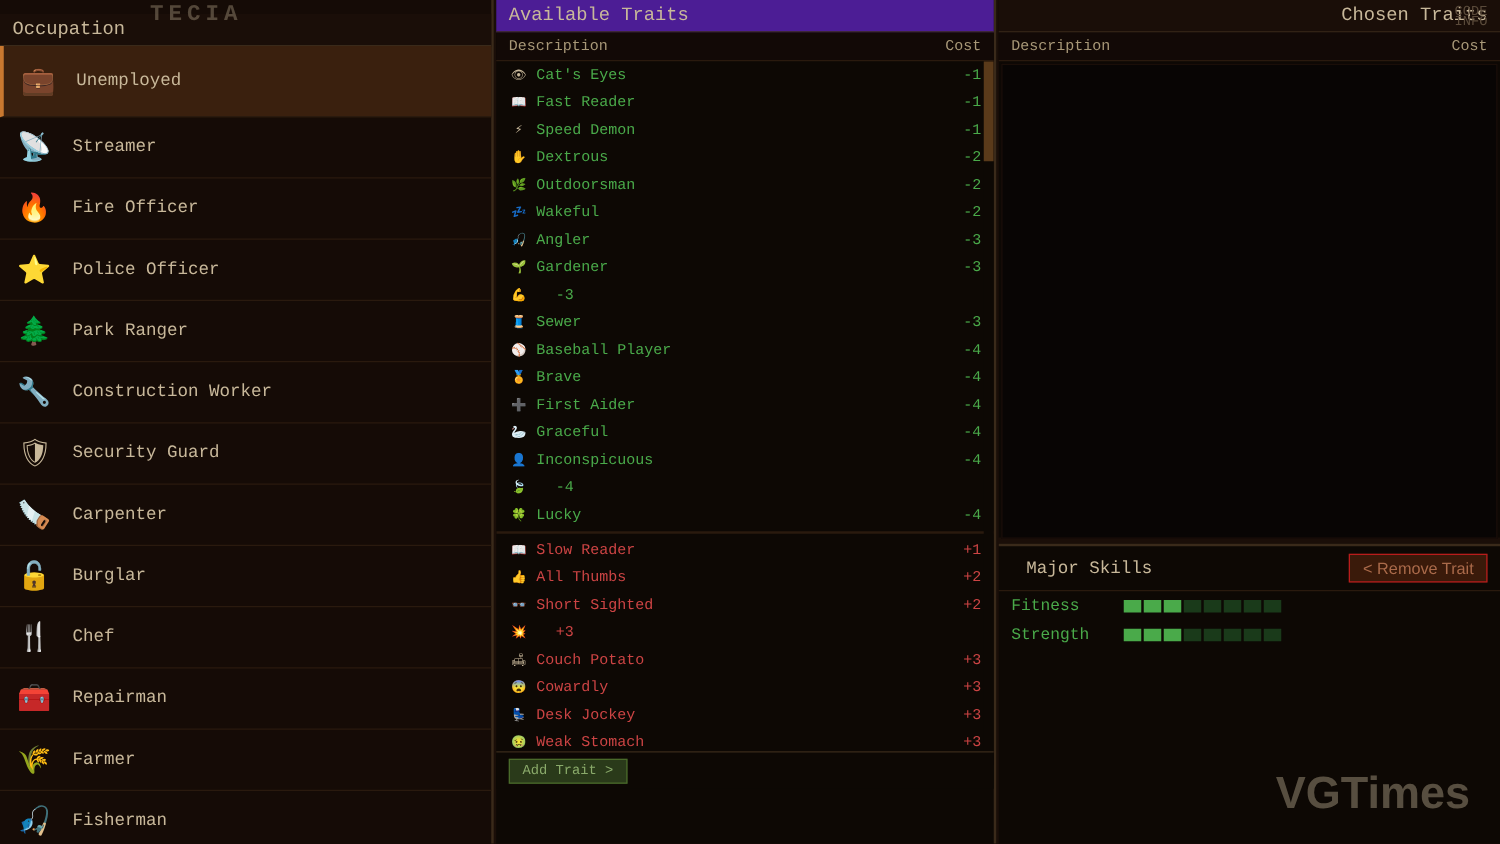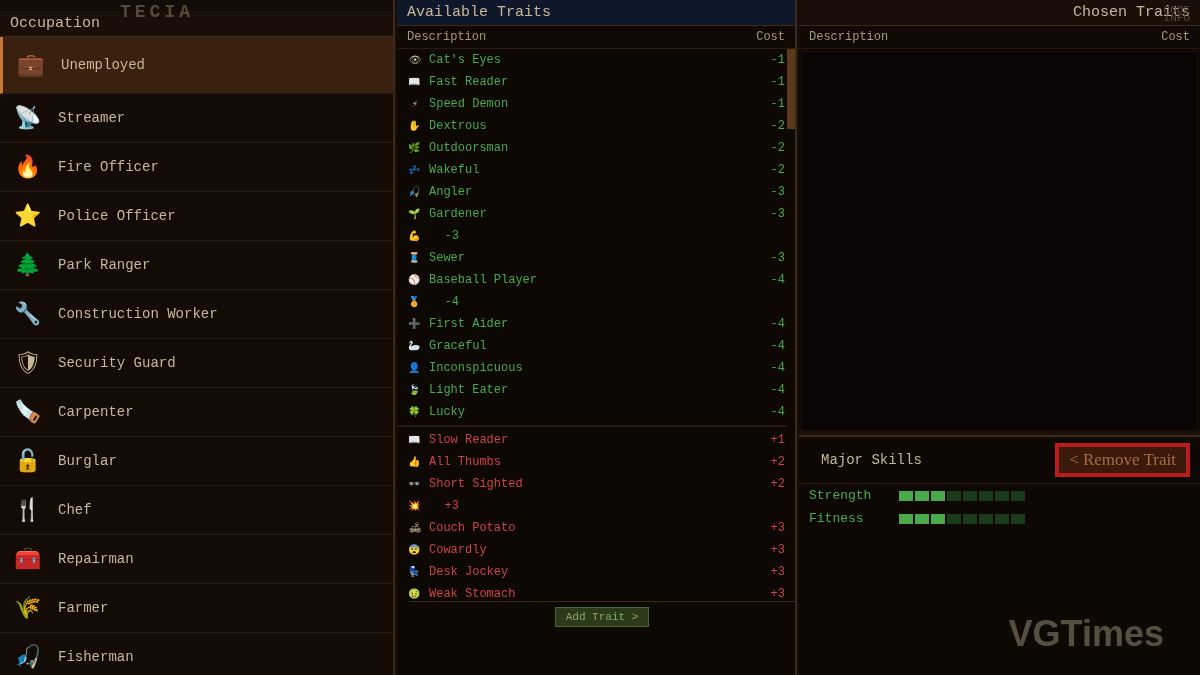--- a/index.html
+++ b/index.html
@@ -70,21 +70,21 @@
       left: 397px;
       width: 400px;
       height: 675px;
       background: #0d0804;
       border-right: 2px solid #3a2a1a;
     }
     .trait-panel-title {
       font-size: 15px;
       color: #c8b89a;
       padding: 4px 10px;
-      background: #0f172a;
+      background: #4c1d95;
       border-bottom: 1px solid #3a2a1a;
     }
     .trait-header {
       display: flex;
       justify-content: space-between;
       padding: 4px 10px;
       font-size: 12px;
       color: #a89878;
       border-bottom: 1px solid #2a1a0e;
       background: #120906;
@@ -125,25 +125,25 @@
     .trait-cost.positive { color: #cc4444; }
     .trait-divider {
       height: 2px;
       background: #2a1a0e;
       margin: 2px 0;
     }
 
     .add-trait-bar {
       position: absolute;
       bottom: 44px;
-      left: 12px;
+      left: 0;
       right: 0;
       height: 30px;
       display: flex;
-      justify-content: center;
+      justify-content: flex-start;
       align-items: center;
       padding: 0 10px;
       background: #0d0804;
       border-top: 1px solid #3a2a1a;
     }
     .add-trait-btn {
       background: #2a3a1a;
       border: 1px solid #4a6a2a;
       color: #8aaa6a;
       font-size: 11px;
@@ -202,26 +202,26 @@
       padding: 6px 10px;
       border-bottom: 1px solid #2a1a0e;
     }
     .major-skills-title {
       font-size: 14px;
       color: #c8b89a;
       margin-left: 12px;
     }
     .remove-trait-btn {
       background: #3a1a0a;
-      border: 4px solid #b91c1c;
+      border: 1px solid #b91c1c;
       color: #aa6a4a;
-      font-size: 17px;
+      font-size: 13px;
       padding: 3px 10px;
       cursor: pointer;
-      font-family: Liberation Serif, serif;
+      font-family: Liberation Sans, sans-serif;
     }
     .skill-row {
       display: flex;
       align-items: center;
       padding: 4px 10px;
     }
     .skill-name {
       font-size: 13px;
       width: 80px;
     }
@@ -238,21 +238,21 @@
       background: #4aaa4a;
     }
     .skill-bar.empty {
       background: #1a3a1a;
     }
 
     
     .watermark {
       position: absolute;
       bottom: 20px;
-      right: 36px;
+      right: 24px;
       font-size: 36px;
       font-weight: bold;
       color: rgba(200, 184, 154, 0.4);
       font-family: Arial, sans-serif;
       margin-left: 32px;
     }
 
     
     .trait-scroll-track {
       position: absolute;
@@ -401,40 +401,40 @@
             <span class="trait-name green">Sewer</span>
             <span class="trait-cost negative">-3</span>
           </div>
           <div class="trait-item">
             <div class="trait-icon">⚾</div>
             <span class="trait-name green">Baseball Player</span>
             <span class="trait-cost negative">-4</span>
           </div>
           <div class="trait-item">
             <div class="trait-icon">🏅</div>
+            <span class="trait-name green">Brave</span>
             <span class="trait-cost negative">-4</span>
           </div>
           <div class="trait-item">
             <div class="trait-icon">➕</div>
             <span class="trait-name green">First Aider</span>
             <span class="trait-cost negative">-4</span>
           </div>
           <div class="trait-item">
             <div class="trait-icon">🦢</div>
             <span class="trait-name green">Graceful</span>
             <span class="trait-cost negative">-4</span>
           </div>
           <div class="trait-item">
             <div class="trait-icon">👤</div>
             <span class="trait-name green">Inconspicuous</span>
             <span class="trait-cost negative">-4</span>
           </div>
           <div class="trait-item">
             <div class="trait-icon">🍃</div>
-            <span class="trait-name green">Light Eater</span>
             <span class="trait-cost negative">-4</span>
           </div>
           <div class="trait-item">
             <div class="trait-icon">🍀</div>
             <span class="trait-name green">Lucky</span>
             <span class="trait-cost negative">-4</span>
           </div>
         </div>
       <div class="trait-divider"></div>
       <div id="negative-traits-container">
@@ -507,43 +507,43 @@
 
 <div style="position:absolute; top:12px; right:10px; font-size:11px; color:#5a4a3a;">INFO</div>
 
 <div class="major-skills-section">
   <div class="major-skills-header">
     <span class="major-skills-title">Major Skills</span>
     <button class="remove-trait-btn">&lt; Remove Trait</button>
   </div>
   <div id="skills-container">
       <div class="skill-row">
+        <span class="skill-name fitness">Fitness</span>
+        <div class="skill-bars">
+          <div class="skill-bar"></div>
+          <div class="skill-bar"></div>
+          <div class="skill-bar"></div>
+          <div class="skill-bar empty"></div>
+          <div class="skill-bar empty"></div>
+          <div class="skill-bar empty"></div>
+          <div class="skill-bar empty"></div>
+          <div class="skill-bar empty"></div>
+        </div>
+      </div>
+      <div class="skill-row">
         <span class="skill-name strength">Strength</span>
         <div class="skill-bars">
           <div class="skill-bar"></div>
           <div class="skill-bar"></div>
           <div class="skill-bar"></div>
           <div class="skill-bar empty"></div>
           <div class="skill-bar empty"></div>
           <div class="skill-bar empty"></div>
           <div class="skill-bar empty"></div>
           <div class="skill-bar empty"></div>
         </div>
       </div>
-      <div class="skill-row">
-        <span class="skill-name fitness">Fitness</span>
-        <div class="skill-bars">
-          <div class="skill-bar"></div>
-          <div class="skill-bar"></div>
-          <div class="skill-bar"></div>
-          <div class="skill-bar empty"></div>
-          <div class="skill-bar empty"></div>
-          <div class="skill-bar empty"></div>
-          <div class="skill-bar empty"></div>
-          <div class="skill-bar empty"></div>
-        </div>
-      </div>
     </div>
 </div>
 
 <div class="watermark">VGTimes</div>
 
 <div style="position:absolute; top:2px; left:120px; font-size:18px; font-weight:bold; letter-spacing:4px; color:rgba(200,184,154,0.35); font-family:'Courier New',monospace;">TECIA</div>
 
 </body></html>

